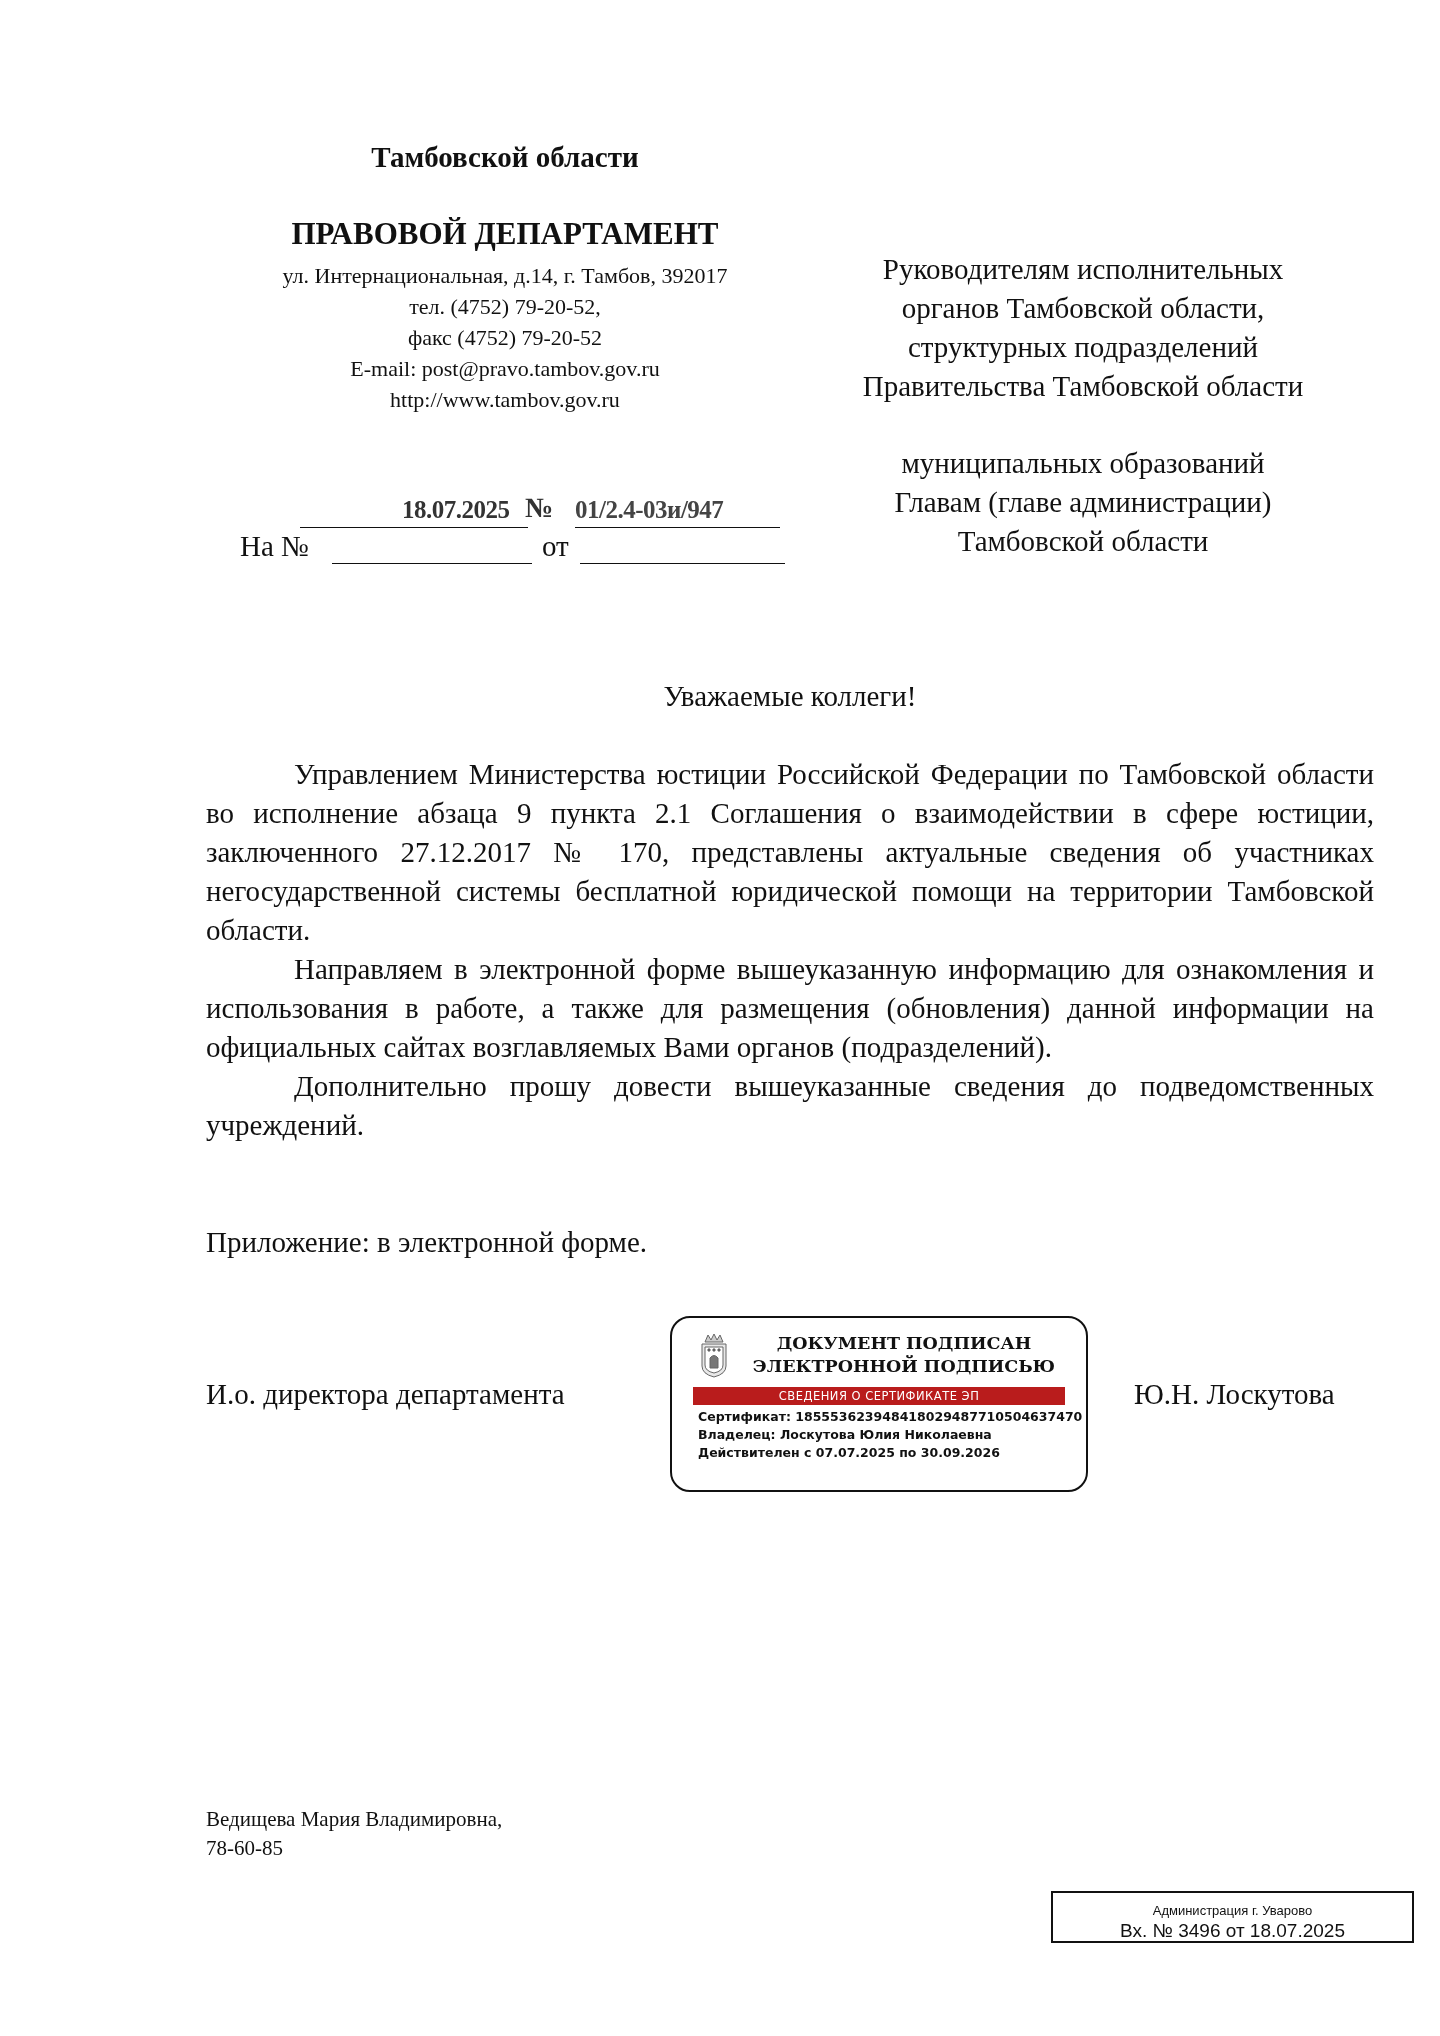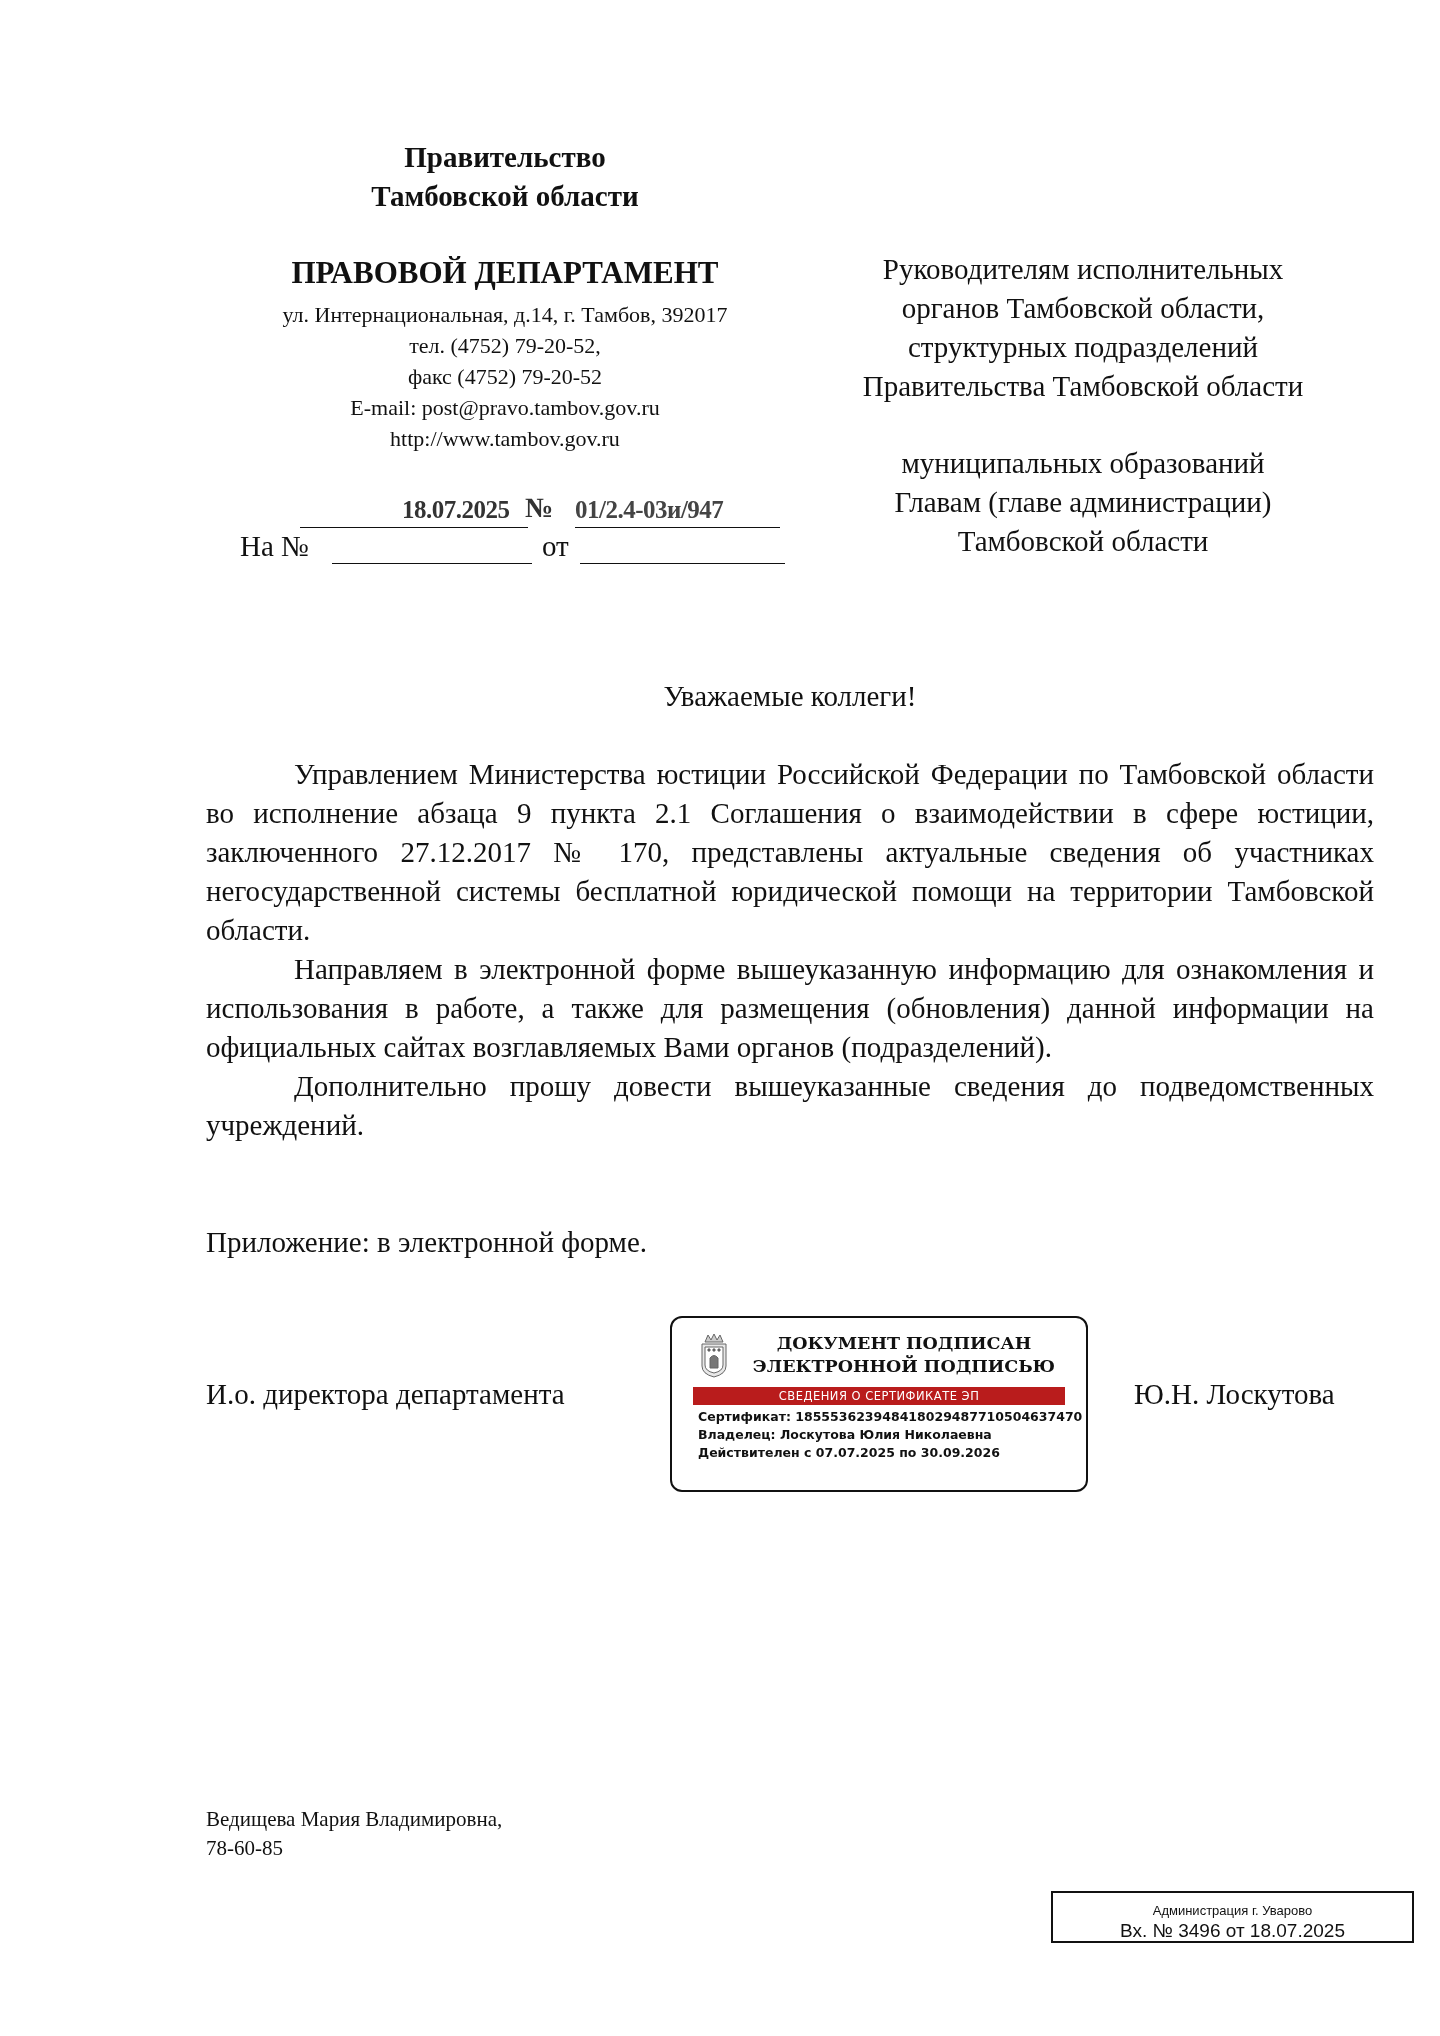--- a/index.html
+++ b/index.html
@@ -28,40 +28,39 @@
 
   #body { left: 206px; top: 755px; width: 1168px; font-size: 29px; line-height: 39px; text-align: justify; }
   #body p { margin: 0; text-indent: 88px; }
 
   #attach { left: 206px; top: 1226px; font-size: 29px; }
 
   #sig-title { left: 206px; top: 1378px; font-size: 29px; }
   #sig-name { left: 1134px; top: 1378px; font-size: 29px; }
 
   
-  #stamp { left: 670px; top: 1316px; width: 418px; height: 176px; border: 2.5px solid #111; border-radius: 12px; box-sizing: border-box; font-family: "DejaVu Sans", sans-serif; }
+  #stamp { left: 670px; top: 1316px; width: 418px; height: 176px; border: 2.5px solid #111; border-radius: 20px; box-sizing: border-box; font-family: "DejaVu Sans", sans-serif; }
   #stamp-emblem { position: absolute; left: 27px; top: 14px; width: 30px; height: 46px; }
   #stamp-head { position: absolute; left: 62px; top: 14px; width: 340px; text-align: center; font-family: "DejaVu Serif", serif; font-weight: bold; font-size: 17.5px; line-height: 23px; }
   #stamp-bar { position: absolute; left: 21px; top: 69px; width: 372px; height: 18px; background: #b91c1c; color: #fff; text-align: center; font-size: 11.5px; line-height: 18px; letter-spacing: 0.5px; }
   #stamp-info { position: absolute; left: 26px; top: 91px; width: 390px; font-weight: bold; font-size: 12.5px; line-height: 15px; }
   #stamp-info div { white-space: normal; word-break: break-all; }
   #stamp-info .row { margin-bottom: 3px; }
 
   #exec { left: 206px; top: 1805px; font-size: 21px; line-height: 29px; }
 
   
   #inbox { left: 1051px; top: 1891px; width: 363px; height: 52px; border: 2.5px solid #111; box-sizing: border-box; text-align: center; font-family: "Liberation Sans", sans-serif; }
   #inbox-org { font-size: 13px; margin-top: 10px; }
   #inbox-no { font-size: 19px; margin-top: 2px; }
 </style>
 </head>
 <body>
 
 <div id="lh" class="abs">
-  <div class="lh-org">Правительство</div>
   <div class="lh-org">Тамбовской области</div>
   <div class="lh-dept">ПРАВОВОЙ ДЕПАРТАМЕНТ</div>
   <div class="lh-contacts">
     <div>ул. Интернациональная, д.14, г. Тамбов, 392017</div>
     <div>тел. (4752) 79-20-52,</div>
     <div>факс (4752) 79-20-52</div>
     <div>E-mail: post@pravo.tambov.gov.ru</div>
     <div>http://www.tambov.gov.ru</div>
   </div>
 </div>

